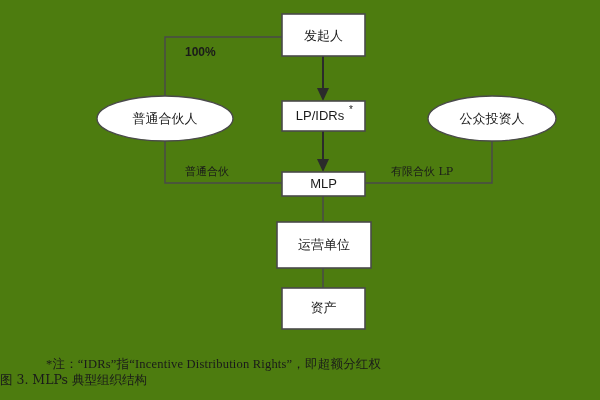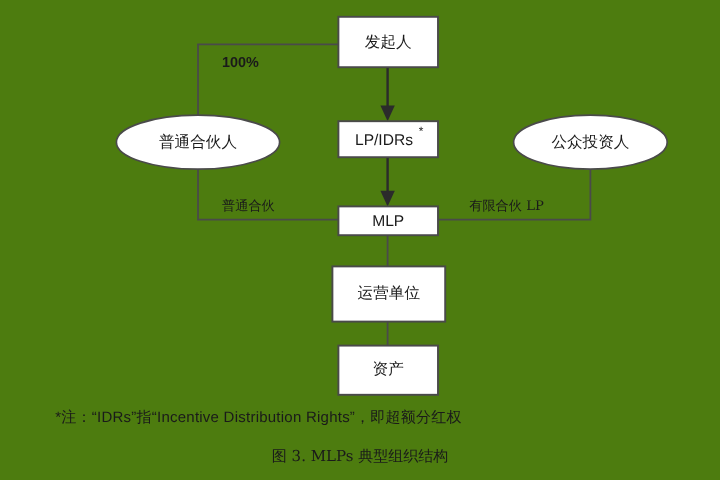--- a/index.html
+++ b/index.html
@@ -67,34 +67,34 @@
     stroke: #2b2b2b;
     stroke-width: 2;
     fill: none;
   }
   .arrow-head {
     fill: #2b2b2b;
   }
   .footnote {
     position: absolute;
     left: 46px;
-    top: 340px;
+    top: 356px;
     width: 520px;
-    font-family: Liberation Sans, sans-serif;
+    font-family: Liberation Serif, serif;
     font-size: 12.5px;
     color: #1a1a1a;
     letter-spacing: 0.2px;
     white-space: nowrap;
   }
   .caption {
     position: absolute;
     left: 0;
     top: 372px;
     width: 600px;
-    text-align: center;
+    text-align: left;
     font-family: "DejaVu Serif", "Liberation Serif", serif;
     font-size: 12.5px;
     color: #1a1a1a;
   }
 </style>
 </head>
 <body>
 
 <div id="page">
 

